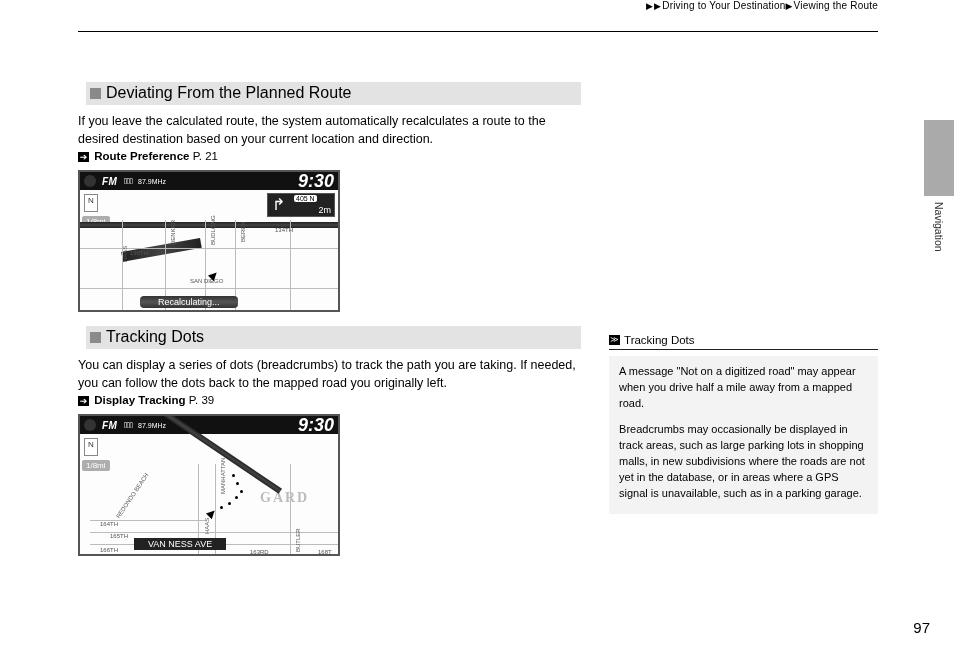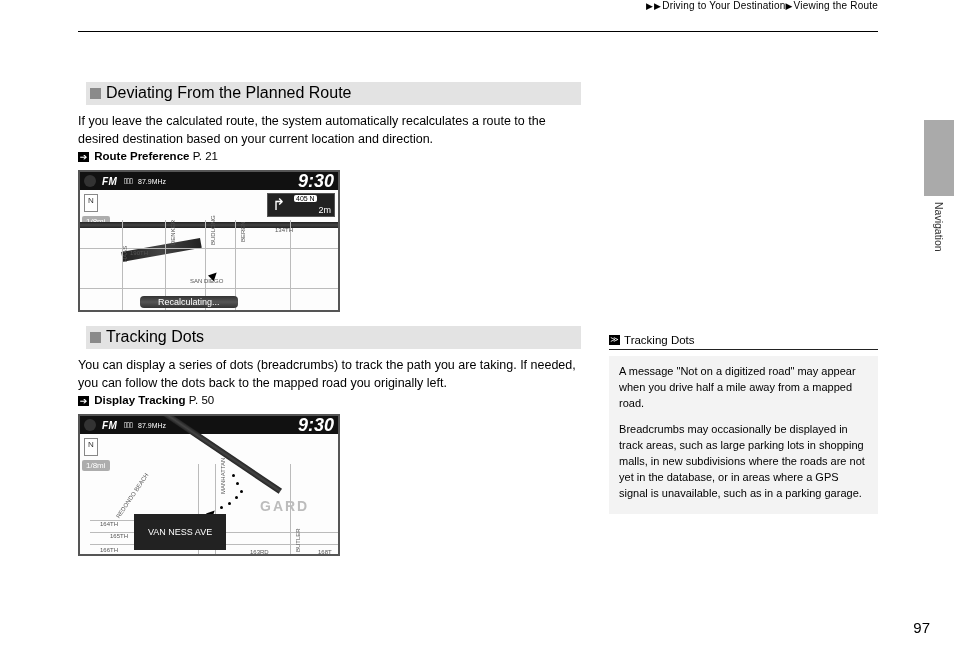--- a/index.html
+++ b/index.html
@@ -188,21 +188,21 @@
     color:#fff; font-size:9px;
     padding:1px 18px; border-radius:4px;
   }
   .scr-map .dots span{
     position:absolute; width:3px; height:3px; border-radius:50%;
     background:#000;
   }
   .scr-map .street-bar{
     position:absolute; bottom:4px; left:54px;
     background:#222; color:#fff; font-size:9px;
-    padding:13px 14px;
+    padding:1px 14px;
   }
   .scr-map .diag-road{
     position:absolute; height:6px; width:230px;
     background: linear-gradient(#222,#444,#222);
     transform: rotate(34deg);
   }
   .scr-map .gard{
     position:absolute; font-size:14px; color:#bcbcbc;
     font-weight:700; letter-spacing:2px;
   }
@@ -313,35 +313,35 @@
         </div>
       </div>
 
       <div class="section-bar">
         <span class="sq"></span>
         <span>Tracking Dots</span>
       </div>
       <p class="body-text">You can display a series of dots (breadcrumbs) to track the path you are taking. If needed, you can follow the dots back to the mapped road you originally left.</p>
       <div class="ref-line">
         <span class="link-icon">➔</span>
-        <strong>Display Tracking</strong><span> P. 50</span>
+        <strong>Display Tracking</strong><span> P. 39</span>
       </div>
 
       <div class="screenshot-box">
         <div class="scr-topbar">
           <span class="home"></span>
           <span class="fm">FM</span>
           <span class="sig">▯▯▯</span>
           <span class="freq">87.9MHz</span>
           <span class="clock">9:30</span>
         </div>
         <div class="scr-map">
           <div class="north">N</div>
           <div class="scale">1/8mi</div>
-          <span class="gard" style="top:64px; left:180px;">GARD</span>
+          <span class="gard" style="top:56px; left:180px;font-family:Liberation Serif, serif;">GARD</span>
           <div class="diag-road" style="top:-10px; left:-10px;"></div>
           <div class="road" style="top:86px; left:10px; width:115px;"></div>
           <div class="road" style="top:98px; left:10px; width:250px;"></div>
           <div class="road" style="top:110px; left:10px; width:250px;"></div>
           <div class="road-v" style="top:30px; left:118px; height:95px;"></div>
           <div class="road-v" style="top:30px; left:135px; height:95px;"></div>
           <div class="road-v" style="top:30px; left:210px; height:95px;"></div>
           <span class="label-h" style="top:87px; left:20px;">164TH</span>
           <span class="label-h" style="top:99px; left:30px;">165TH</span>
           <span class="label-h" style="top:113px; left:20px;">166TH</span>

